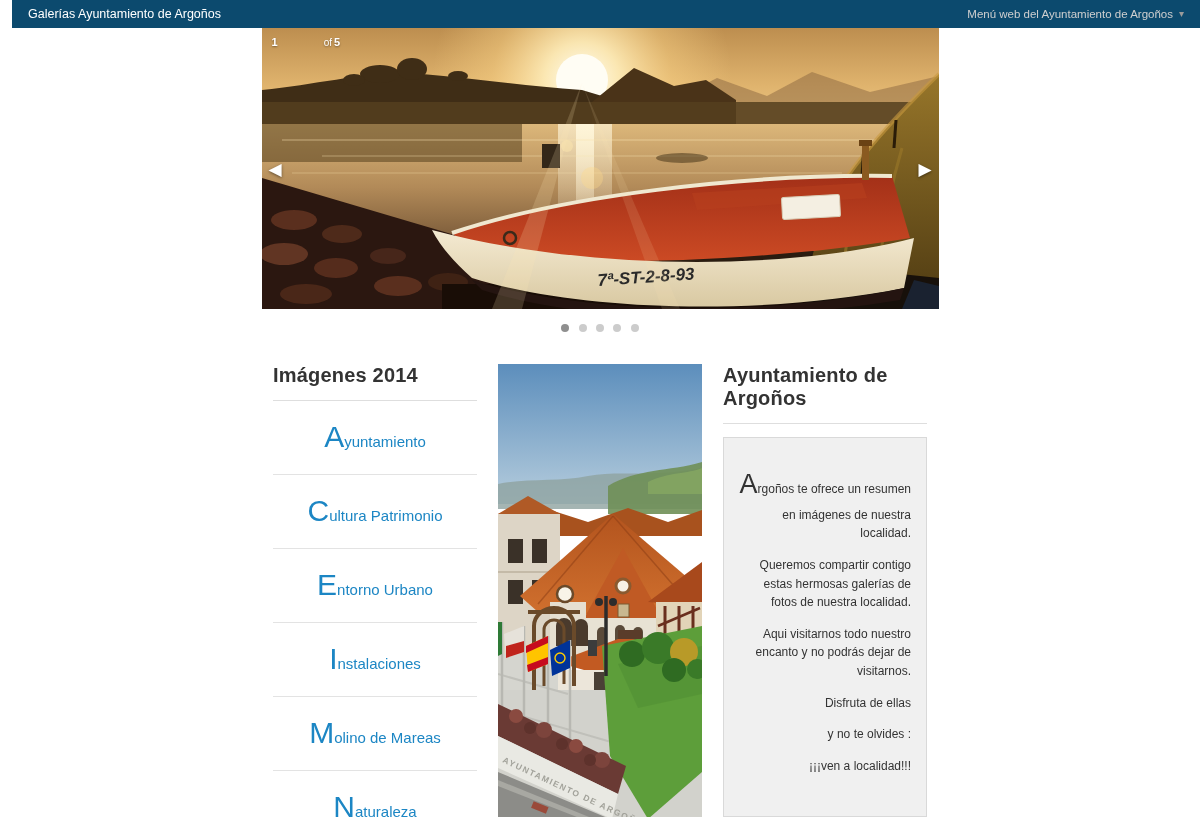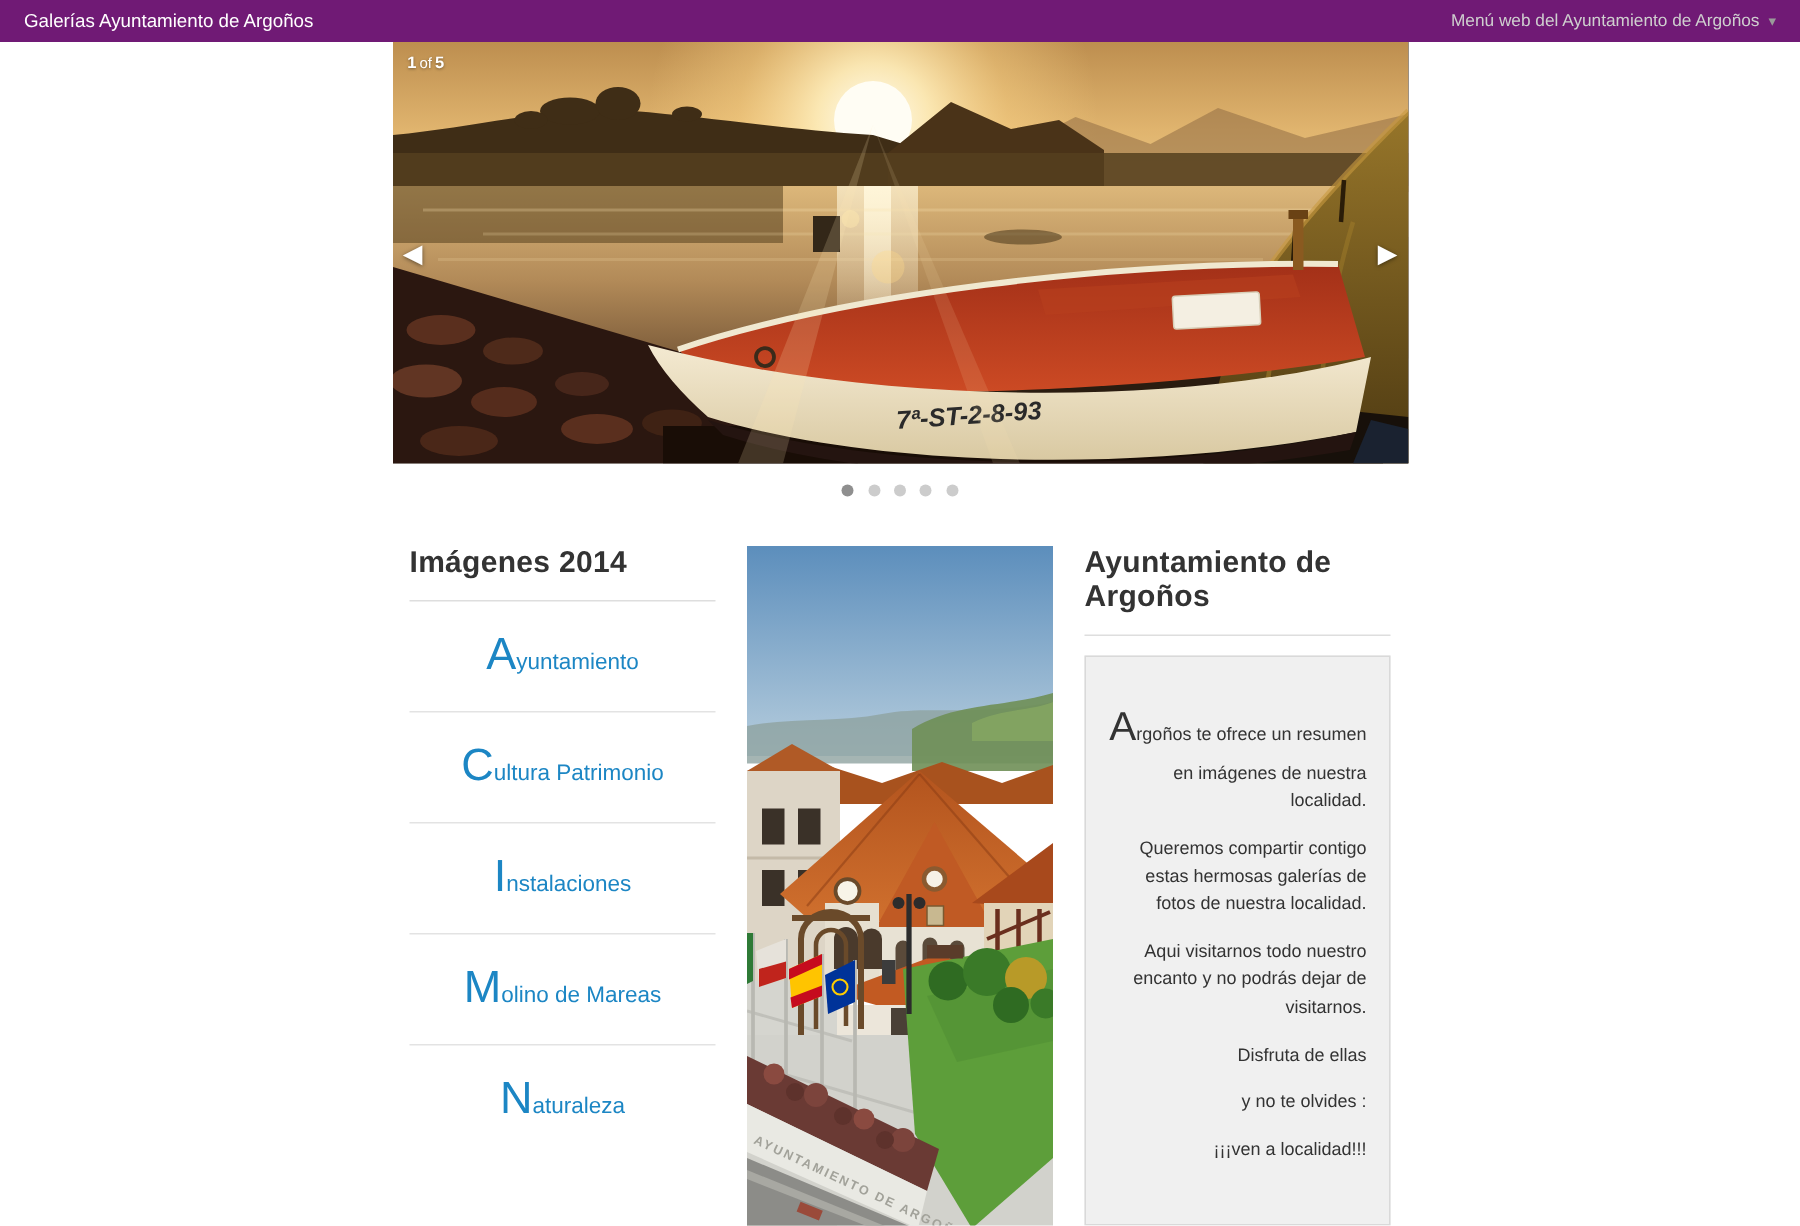--- a/index.html
+++ b/index.html
@@ -5,40 +5,41 @@
   * { box-sizing: border-box; margin: 0; padding: 0; }
   html, body { width: 1200px; height: 817px; }
   body {
     font-family: "Liberation Sans", sans-serif;
     background: #ffffff;
     overflow: hidden;
     position: relative;
   }
   
   .topbar {
-    height: 28px; background: #701a75;
+    height: 28px; background: #0c4a6e;
     display: flex; align-items: center; justify-content: space-between;
     padding: 0 16px;
+    margin-left: 12px;
   }
   .topbar-title { color: #ffffff; font-size: 12.5px; }
   .topbar-menu { color: #cfcfcf; font-size: 11.5px; display: flex; align-items: flex-start; gap: 6px; cursor: pointer; }
   .topbar-menu .caret { color: #9a9a9a; font-size: 10px; }
 
   
   .carousel {
     width: 677px; height: 281px; margin: 0 auto; position: relative;
     background: #2a1c10; overflow: hidden;
   }
   .carousel svg { display: block; }
   .slide-counter {
     position: absolute; top: 8px; left: 10px; color: #ffffff;
     font-size: 11px; text-shadow: 0 1px 2px rgba(0,0,0,.4);
   }
   .slide-counter b { font-weight: bold; }
-  .slide-counter .of { font-size: 10px; padding: 0 2px; }
+  .slide-counter .of { font-size: 10px; padding: 0 2px; margin-left: 44px; }
   .car-arrow {
     position: absolute; top: 50%; transform: translateY(-50%);
     color: #ffffff; font-size: 17px; line-height: 1; cursor: pointer;
     text-shadow: 0 1px 3px rgba(0,0,0,.5); user-select: none;
   }
   .car-arrow.prev { left: 7px; }
   .car-arrow.next { right: 7px; }
 
   
   .dots { width: 677px; margin: 9px auto 0; text-align: center; }
@@ -209,20 +210,23 @@
   <div class="col">
     <h2 class="section-heading">Imágenes 2014</h2>
     <hr class="heading-rule">
     <div class="nav-item">
       <a class="nav-link">Ayuntamiento</a>
     </div>
     <div class="nav-item">
       <a class="nav-link">Cultura Patrimonio</a>
     </div>
     <div class="nav-item">
+      <a class="nav-link">Entorno Urbano</a>
+    </div>
+    <div class="nav-item">
       <a class="nav-link">Instalaciones</a>
     </div>
     <div class="nav-item">
       <a class="nav-link">Molino de Mareas</a>
     </div>
     <div class="nav-item">
       <a class="nav-link">Naturaleza</a>
     </div>
   </div>
 

